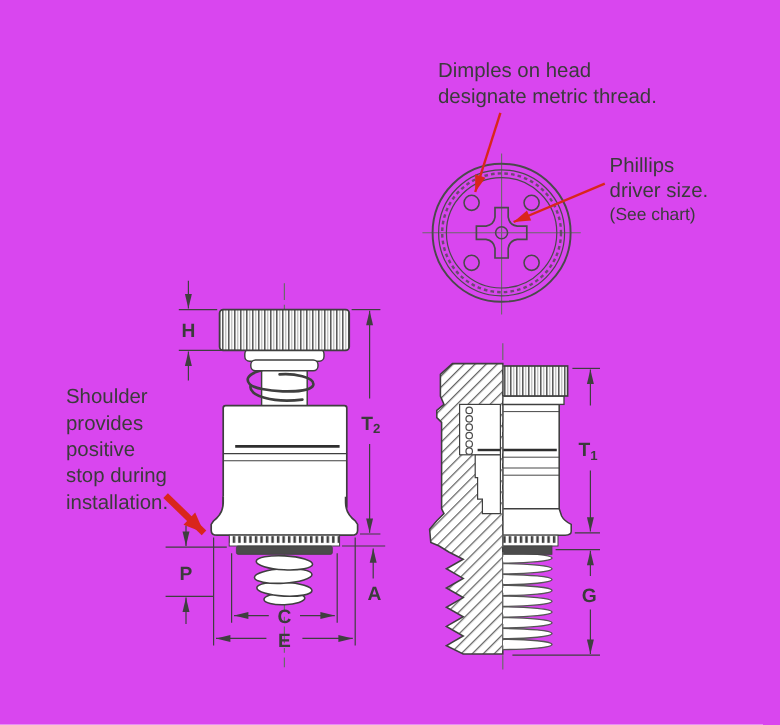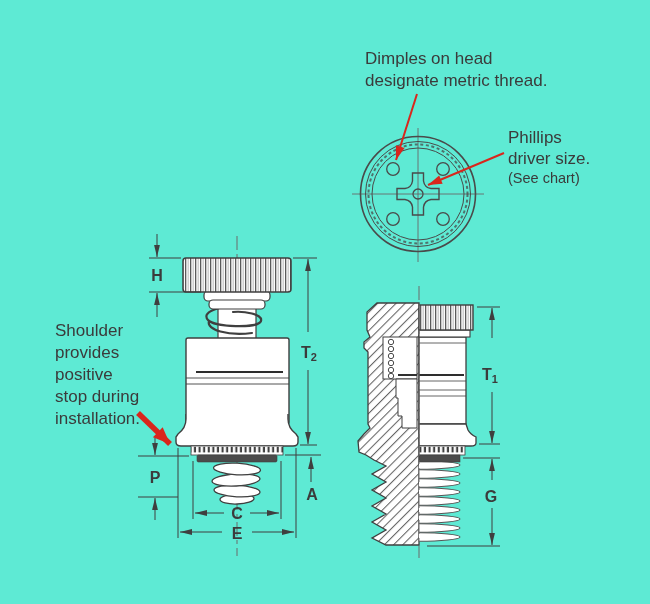--- a/index.html
+++ b/index.html
@@ -1,16 +1,16 @@
 <!DOCTYPE html>
 <html><head>
 <meta charset="utf-8">
 <style>
   html,body{margin:0;padding:0;background:#ffffff;}
-  .stage{position:relative;width:650px;height:604px;background:#5eead4;overflow:hidden;
+  .stage{position:relative;width:650px;height:604px;background:#d946ef;overflow:hidden;
          font-family:"Liberation Sans", sans-serif;}
   svg{position:absolute;left:0;top:0;}
   text{font-family:"Liberation Sans", sans-serif;}
   .callout{font-size:17px;fill:#3b3b3b;}
   .callout-small{font-size:14.5px;fill:#3b3b3b;}
   .dimlabel{font-size:16px;font-weight:bold;fill:#3b3b3b;}
 </style>
 </head>
 <body>
 

